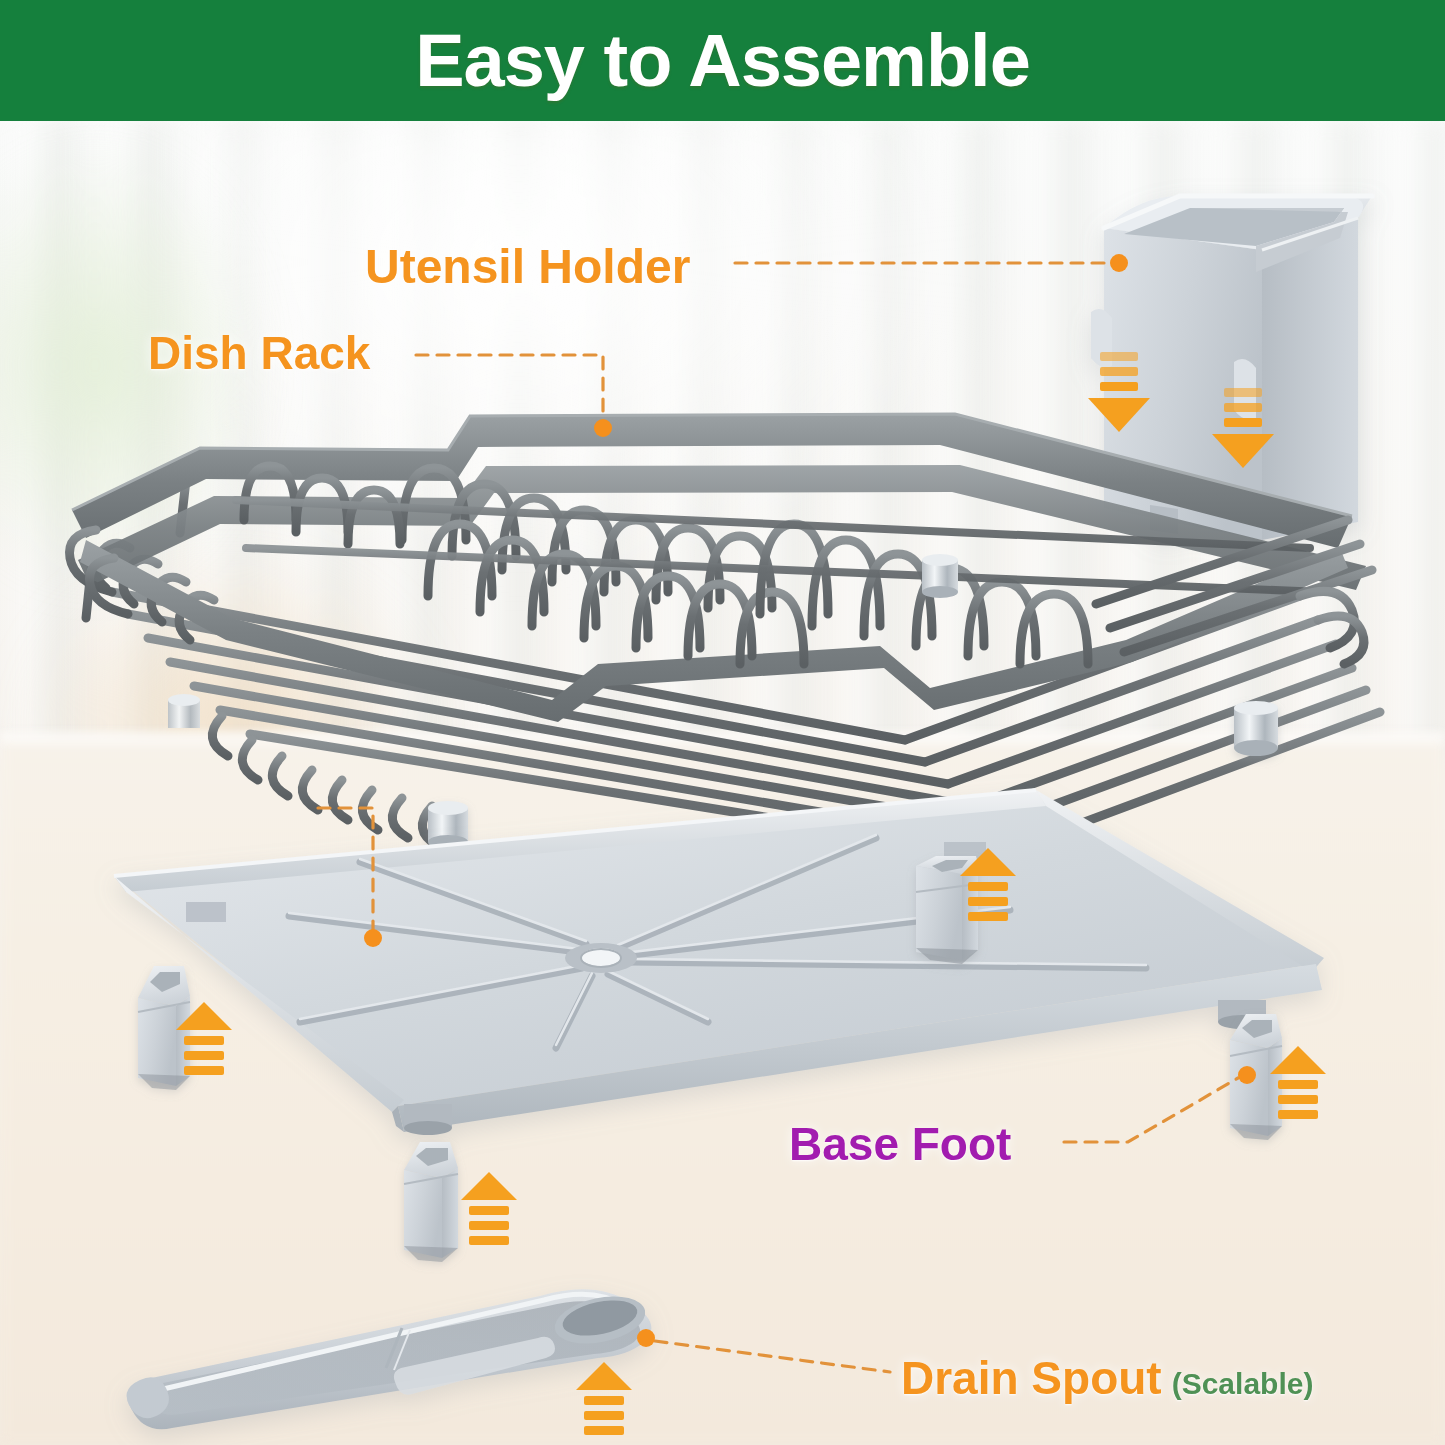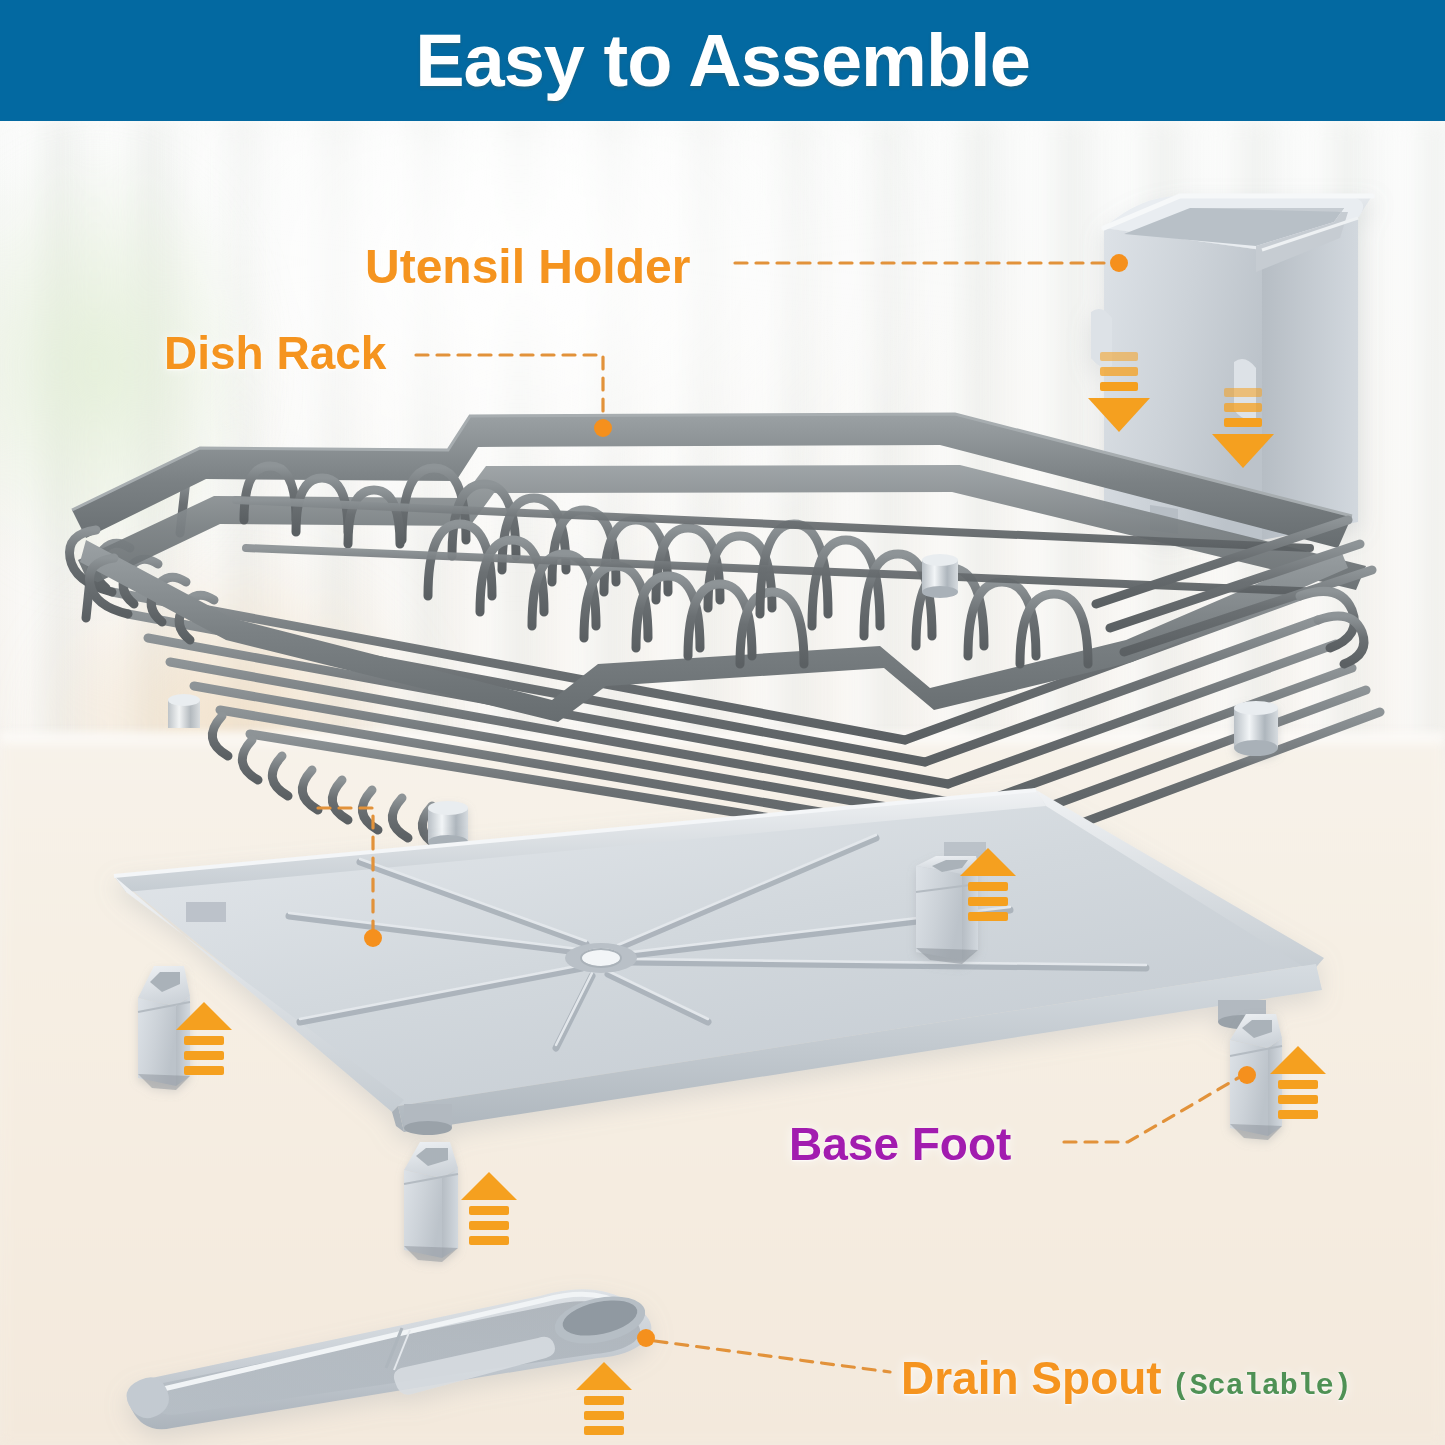--- a/index.html
+++ b/index.html
@@ -64,21 +64,21 @@
     line-height:1;white-space:nowrap;
     text-shadow:0 2px 3px rgba(150,80,0,.18);
   }
 
   
   .label{
     position:absolute;white-space:nowrap;font-weight:700;
     color:#f5941f;line-height:1;
     text-shadow:0 1px 2px rgba(255,255,255,.9), 0 0 12px rgba(255,255,255,.85);
   }
-  .label .sub{color:#4f9155;font-weight:700;font-family:Liberation Mono, monospace;}
+  .label .sub{color:#4f9155;font-weight:700;}
 
   
   .art{position:absolute;left:0;top:0;width:1445px;height:1445px;}
 </style>
 </head>
 <body>
 
 <div id="stage">
 
   <div class="bg">
@@ -480,29 +480,29 @@
 
     <g>
       <circle cx="1119" cy="263" r="9" fill="#f5901d"></circle>
       <circle cx="603" cy="428" r="9" fill="#f5901d"></circle>
       <circle cx="373" cy="938" r="9" fill="#f5901d"></circle>
       <circle cx="1247" cy="1075" r="9" fill="#f5901d"></circle>
       <circle cx="646" cy="1338" r="9" fill="#f5901d"></circle>
     </g>
   </svg>
 
-  <div class="banner" style="background: #0369a1;">
+  <div class="banner" style="background: #15803d;">
     <div class="banner-title" style="color: rgb(255, 255, 255);">Easy to Assemble</div>
   </div>
 
   <div class="label" style="left: 365px; top: 243px; font-size: 48px; color: rgb(245, 148, 31);">
     <span>Utensil Holder</span>
   </div>
 
-  <div class="label" style="left: 164px; top: 330px; font-size: 46px; color: rgb(245, 148, 31);">
+  <div class="label" style="left: 148px; top: 330px; font-size: 46px; color: rgb(245, 148, 31);">
     <span>Dish Rack</span>
   </div>
 
 
   <div class="label" style="left: 789px; top: 1121px; font-size: 46px; color: #a21caf;">
     <span>Base Foot</span>
   </div>
 
   <div class="label" style="left: 901px; top: 1355px; font-size: 46px; color: rgb(245, 148, 31);">
     <span>Drain Spout</span><span class="sub" style="font-size: 30px; margin-left: 10px; color: rgb(79, 145, 85);">(Scalable)</span>

